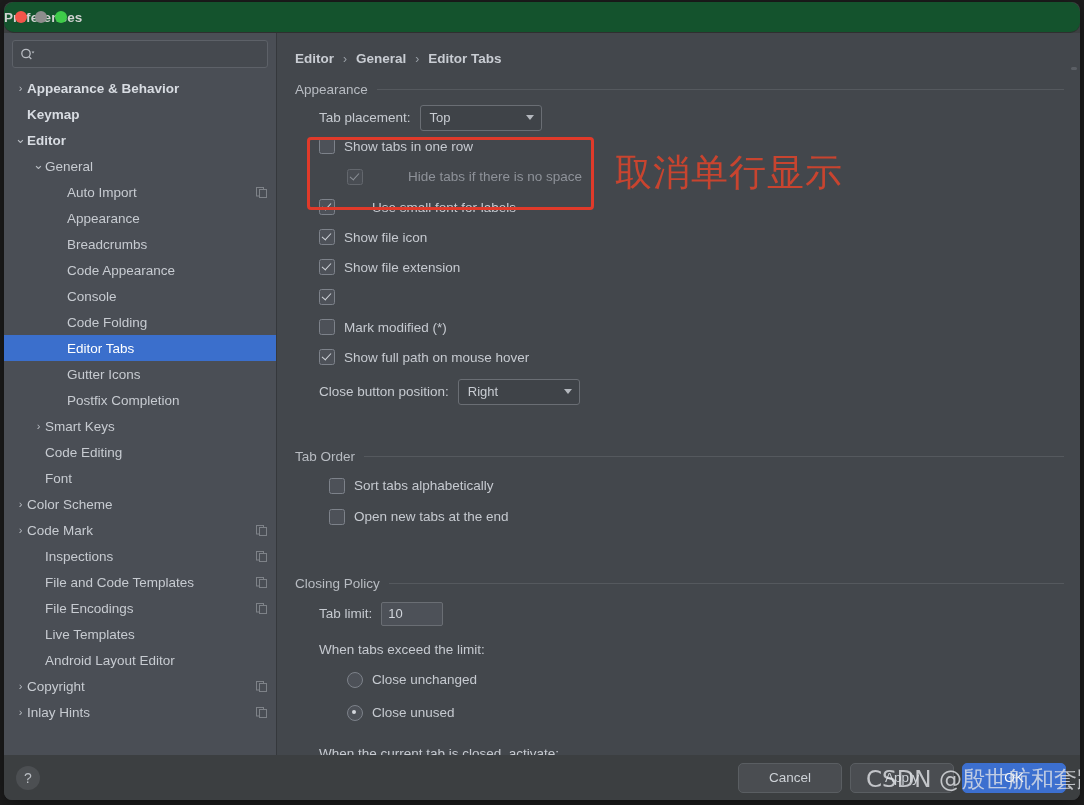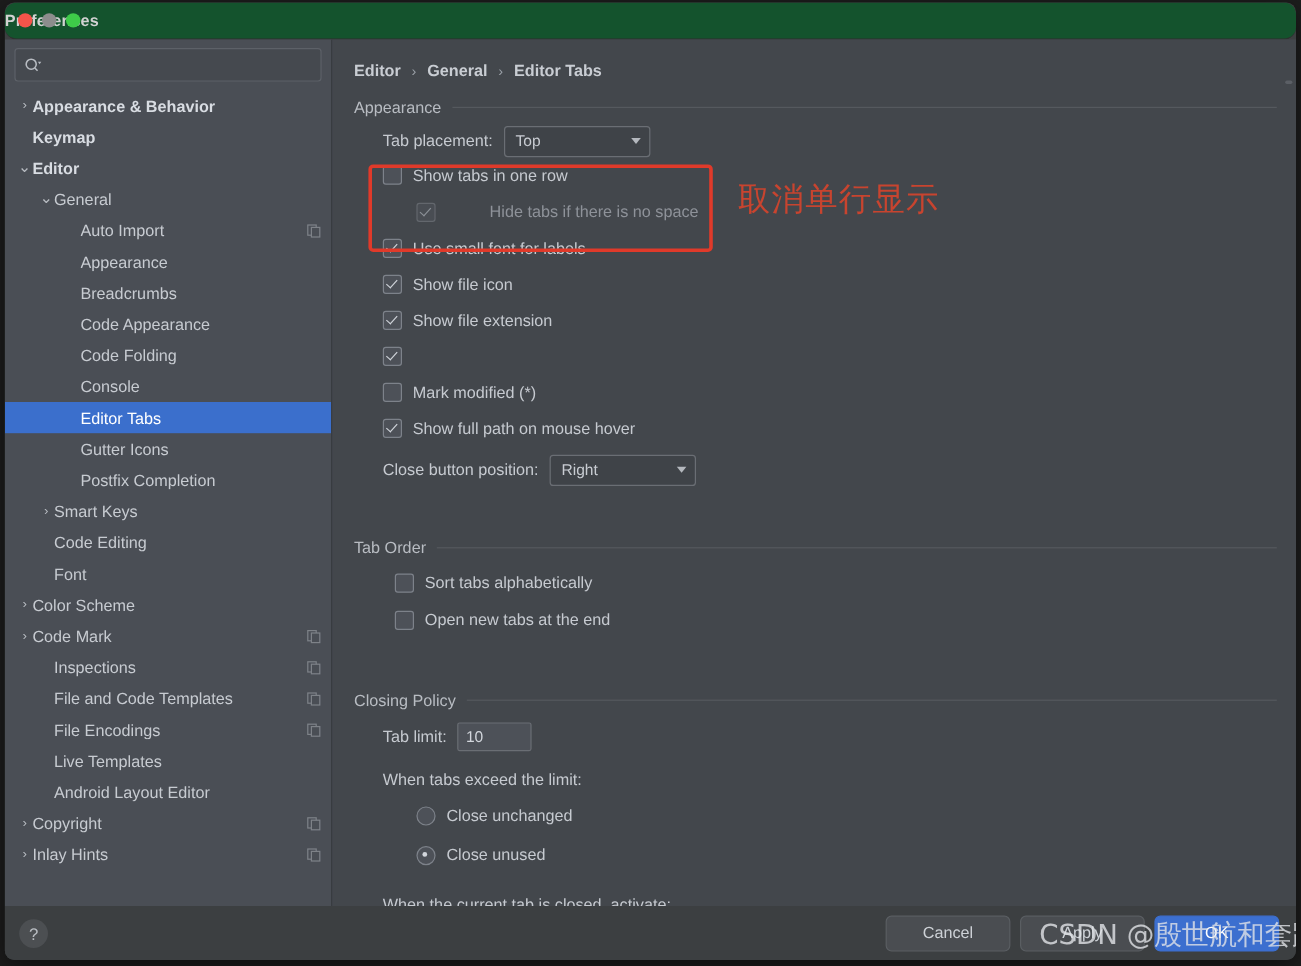--- a/index.html
+++ b/index.html
@@ -250,21 +250,21 @@
     width: 281px;
     height: 67px;
     border: 3px solid #e03a2a;
     border-radius: 4px;
     pointer-events: none;
   }
   .annot-text {
     position: absolute;
     left: 611px;
     top: 146px;
-    font-size: 27px;
+    font-size: 37px;
     color: #c8442f;
     letter-spacing: 1px;
     font-family: "DejaVu Sans", sans-serif;
   }
 
   
   .main-scroll {
     position: absolute;
     right: 3px;
     top: 34px;
@@ -395,25 +395,25 @@
           <div class="tree-row ind2">
             <span class="arrow"></span>
             <span class="lbl">Breadcrumbs</span>
           </div>
           <div class="tree-row ind2">
             <span class="arrow"></span>
             <span class="lbl">Code Appearance</span>
           </div>
           <div class="tree-row ind2">
             <span class="arrow"></span>
+            <span class="lbl">Console</span>
+          </div>
+          <div class="tree-row ind2">
+            <span class="arrow"></span>
             <span class="lbl">Code Folding</span>
-          </div>
-          <div class="tree-row ind2">
-            <span class="arrow"></span>
-            <span class="lbl">Console</span>
           </div>
           <div class="tree-row ind2 selected">
             <span class="arrow"></span>
             <span class="lbl">Editor Tabs</span>
           </div>
           <div class="tree-row ind2">
             <span class="arrow"></span>
             <span class="lbl">Gutter Icons</span>
           </div>
           <div class="tree-row ind2">
@@ -536,21 +536,21 @@
 
       <div id="appearance-checks">
           <div class="row" style="padding-left: 24px; min-height: 30px;">
             <span class="cb"></span>
             <span class="lab">Show tabs in one row</span>
           </div>
           <div class="row" style="padding-left: 52px; min-height: 31px; gap: 36px;">
             <span class="cb checked disabled"></span>
             <span class="lab dim">Hide tabs if there is no space</span>
           </div>
-          <div class="row" style="padding-left: 24px; min-height: 30px;">
+          <div class="row" style="padding-left: 24px; min-height: 30px; gap: 28px;">
             <span class="cb checked"></span>
             <span class="lab">Use small font for labels</span>
           </div>
           <div class="row" style="padding-left: 24px; min-height: 30px;">
             <span class="cb checked"></span>
             <span class="lab">Show file icon</span>
           </div>
           <div class="row" style="padding-left: 24px; min-height: 30px;">
             <span class="cb checked"></span>
             <span class="lab">Show file extension</span>

